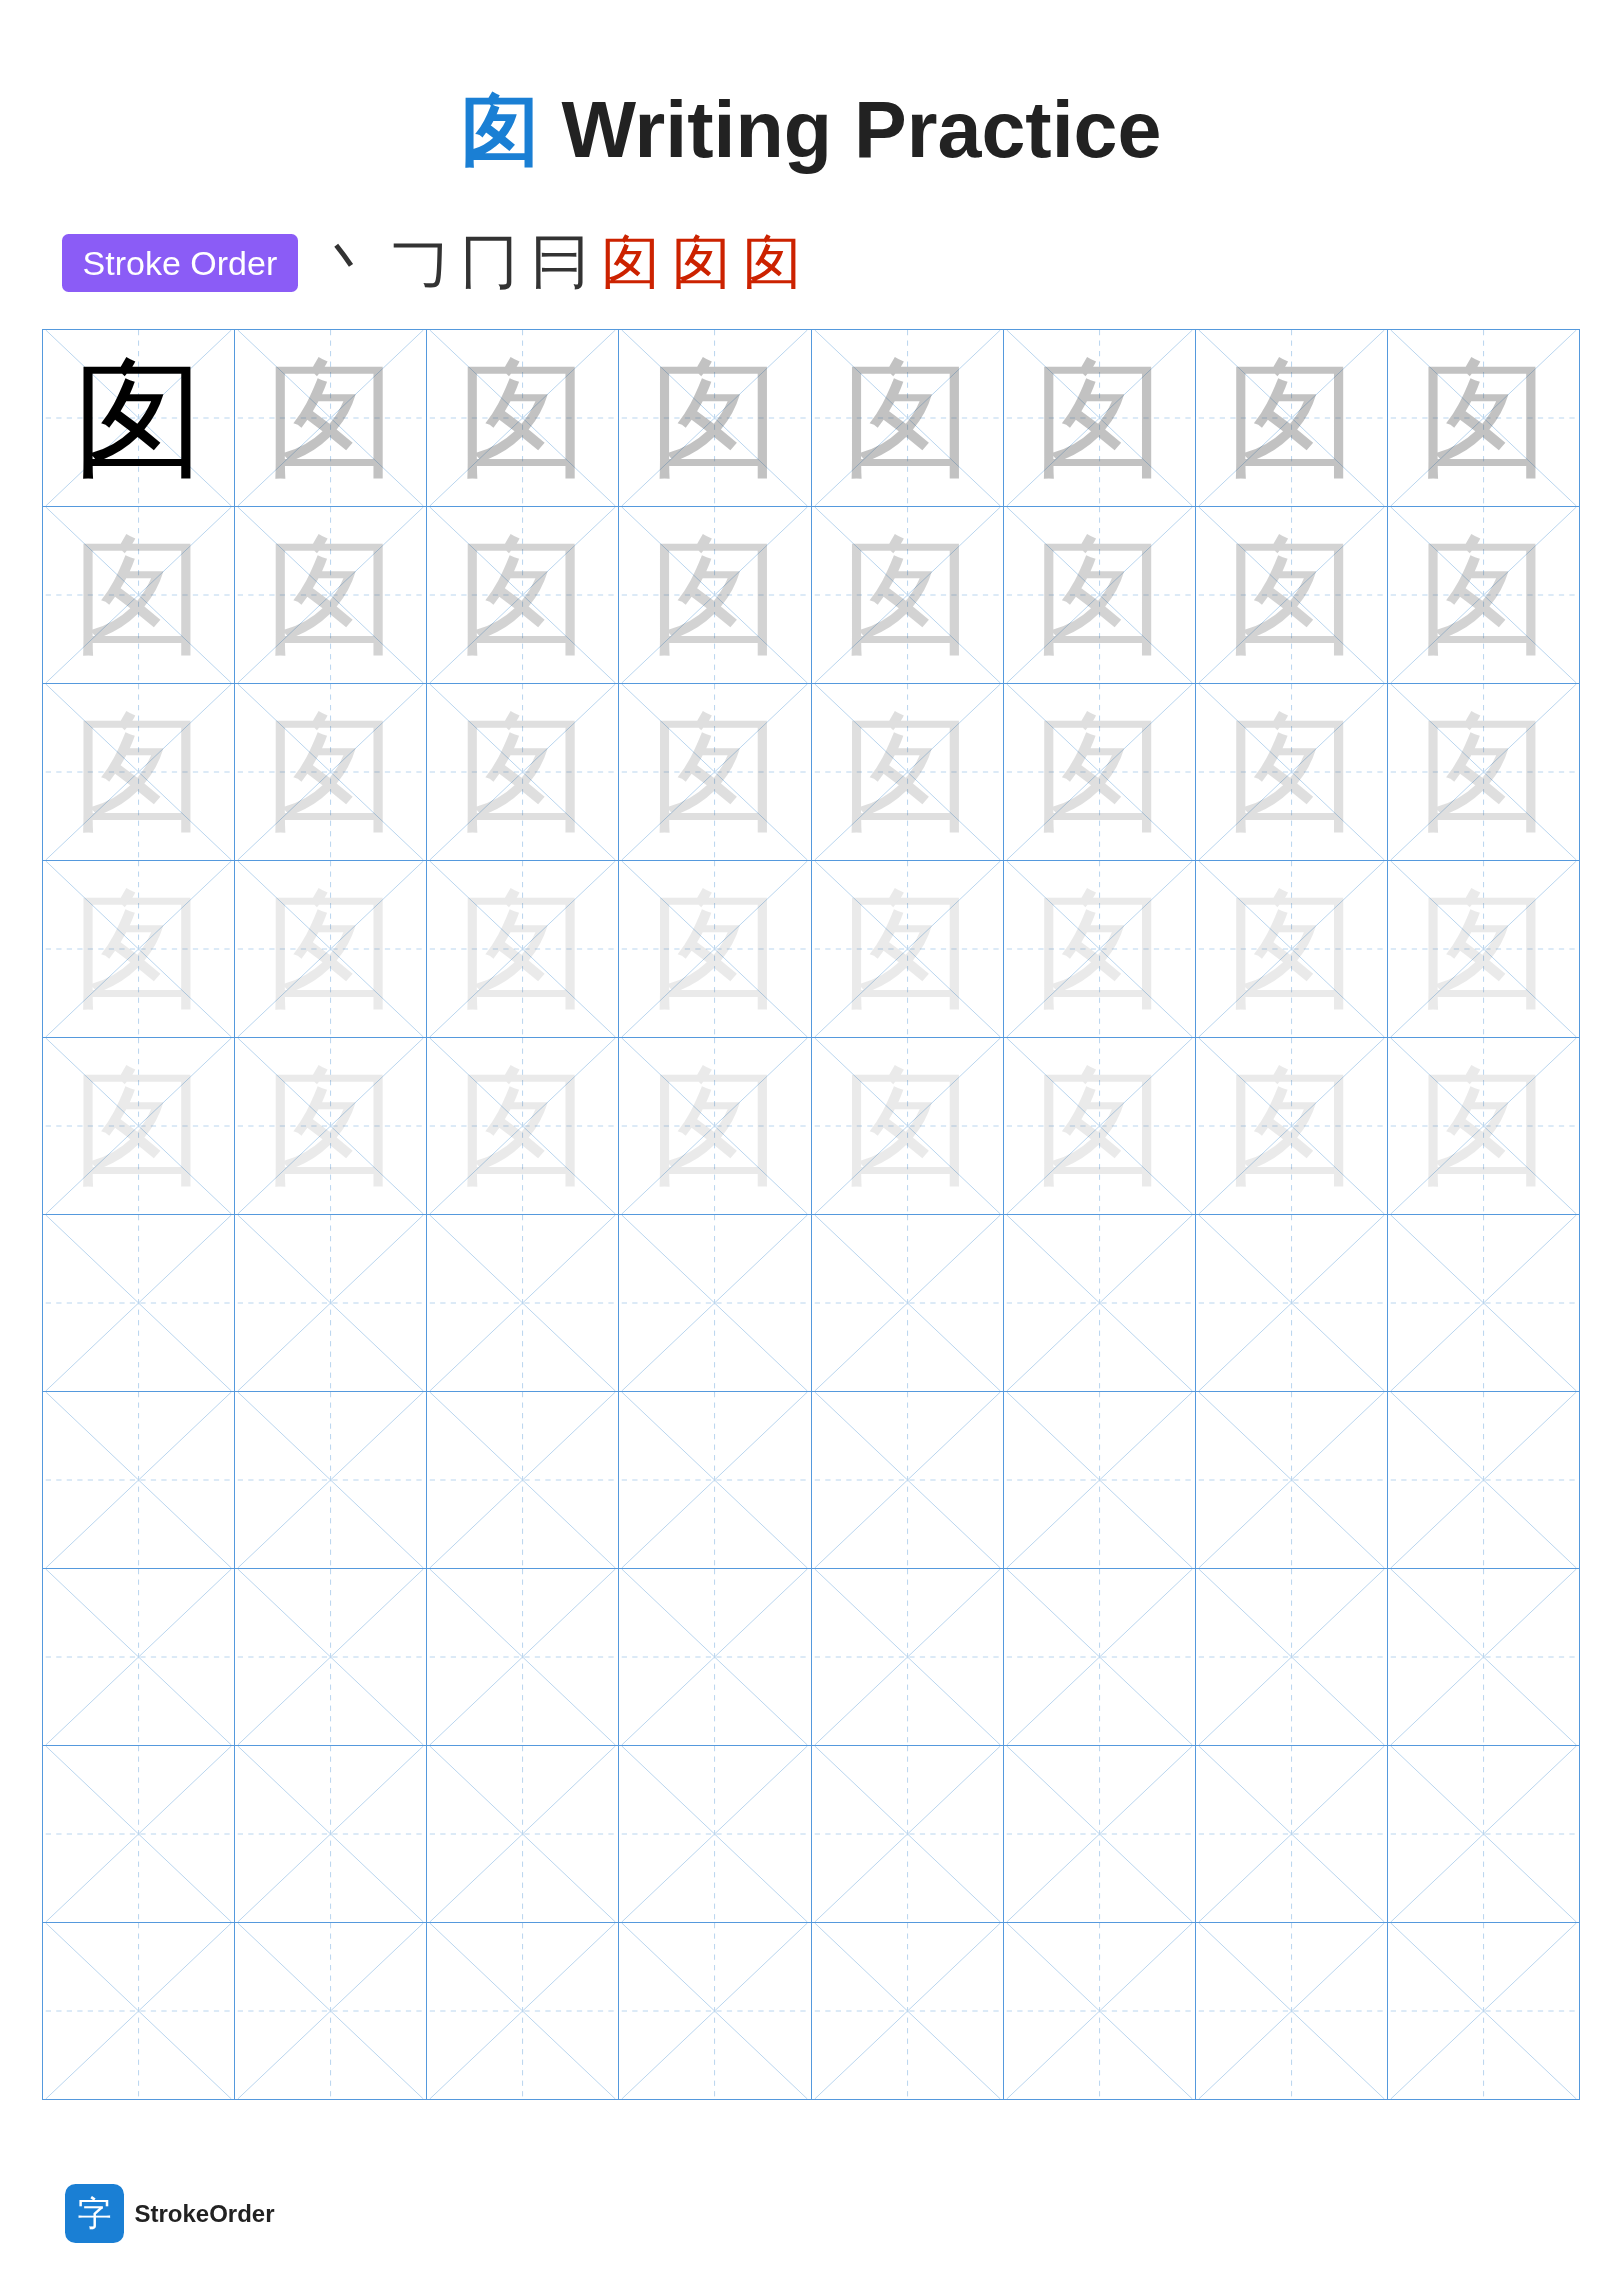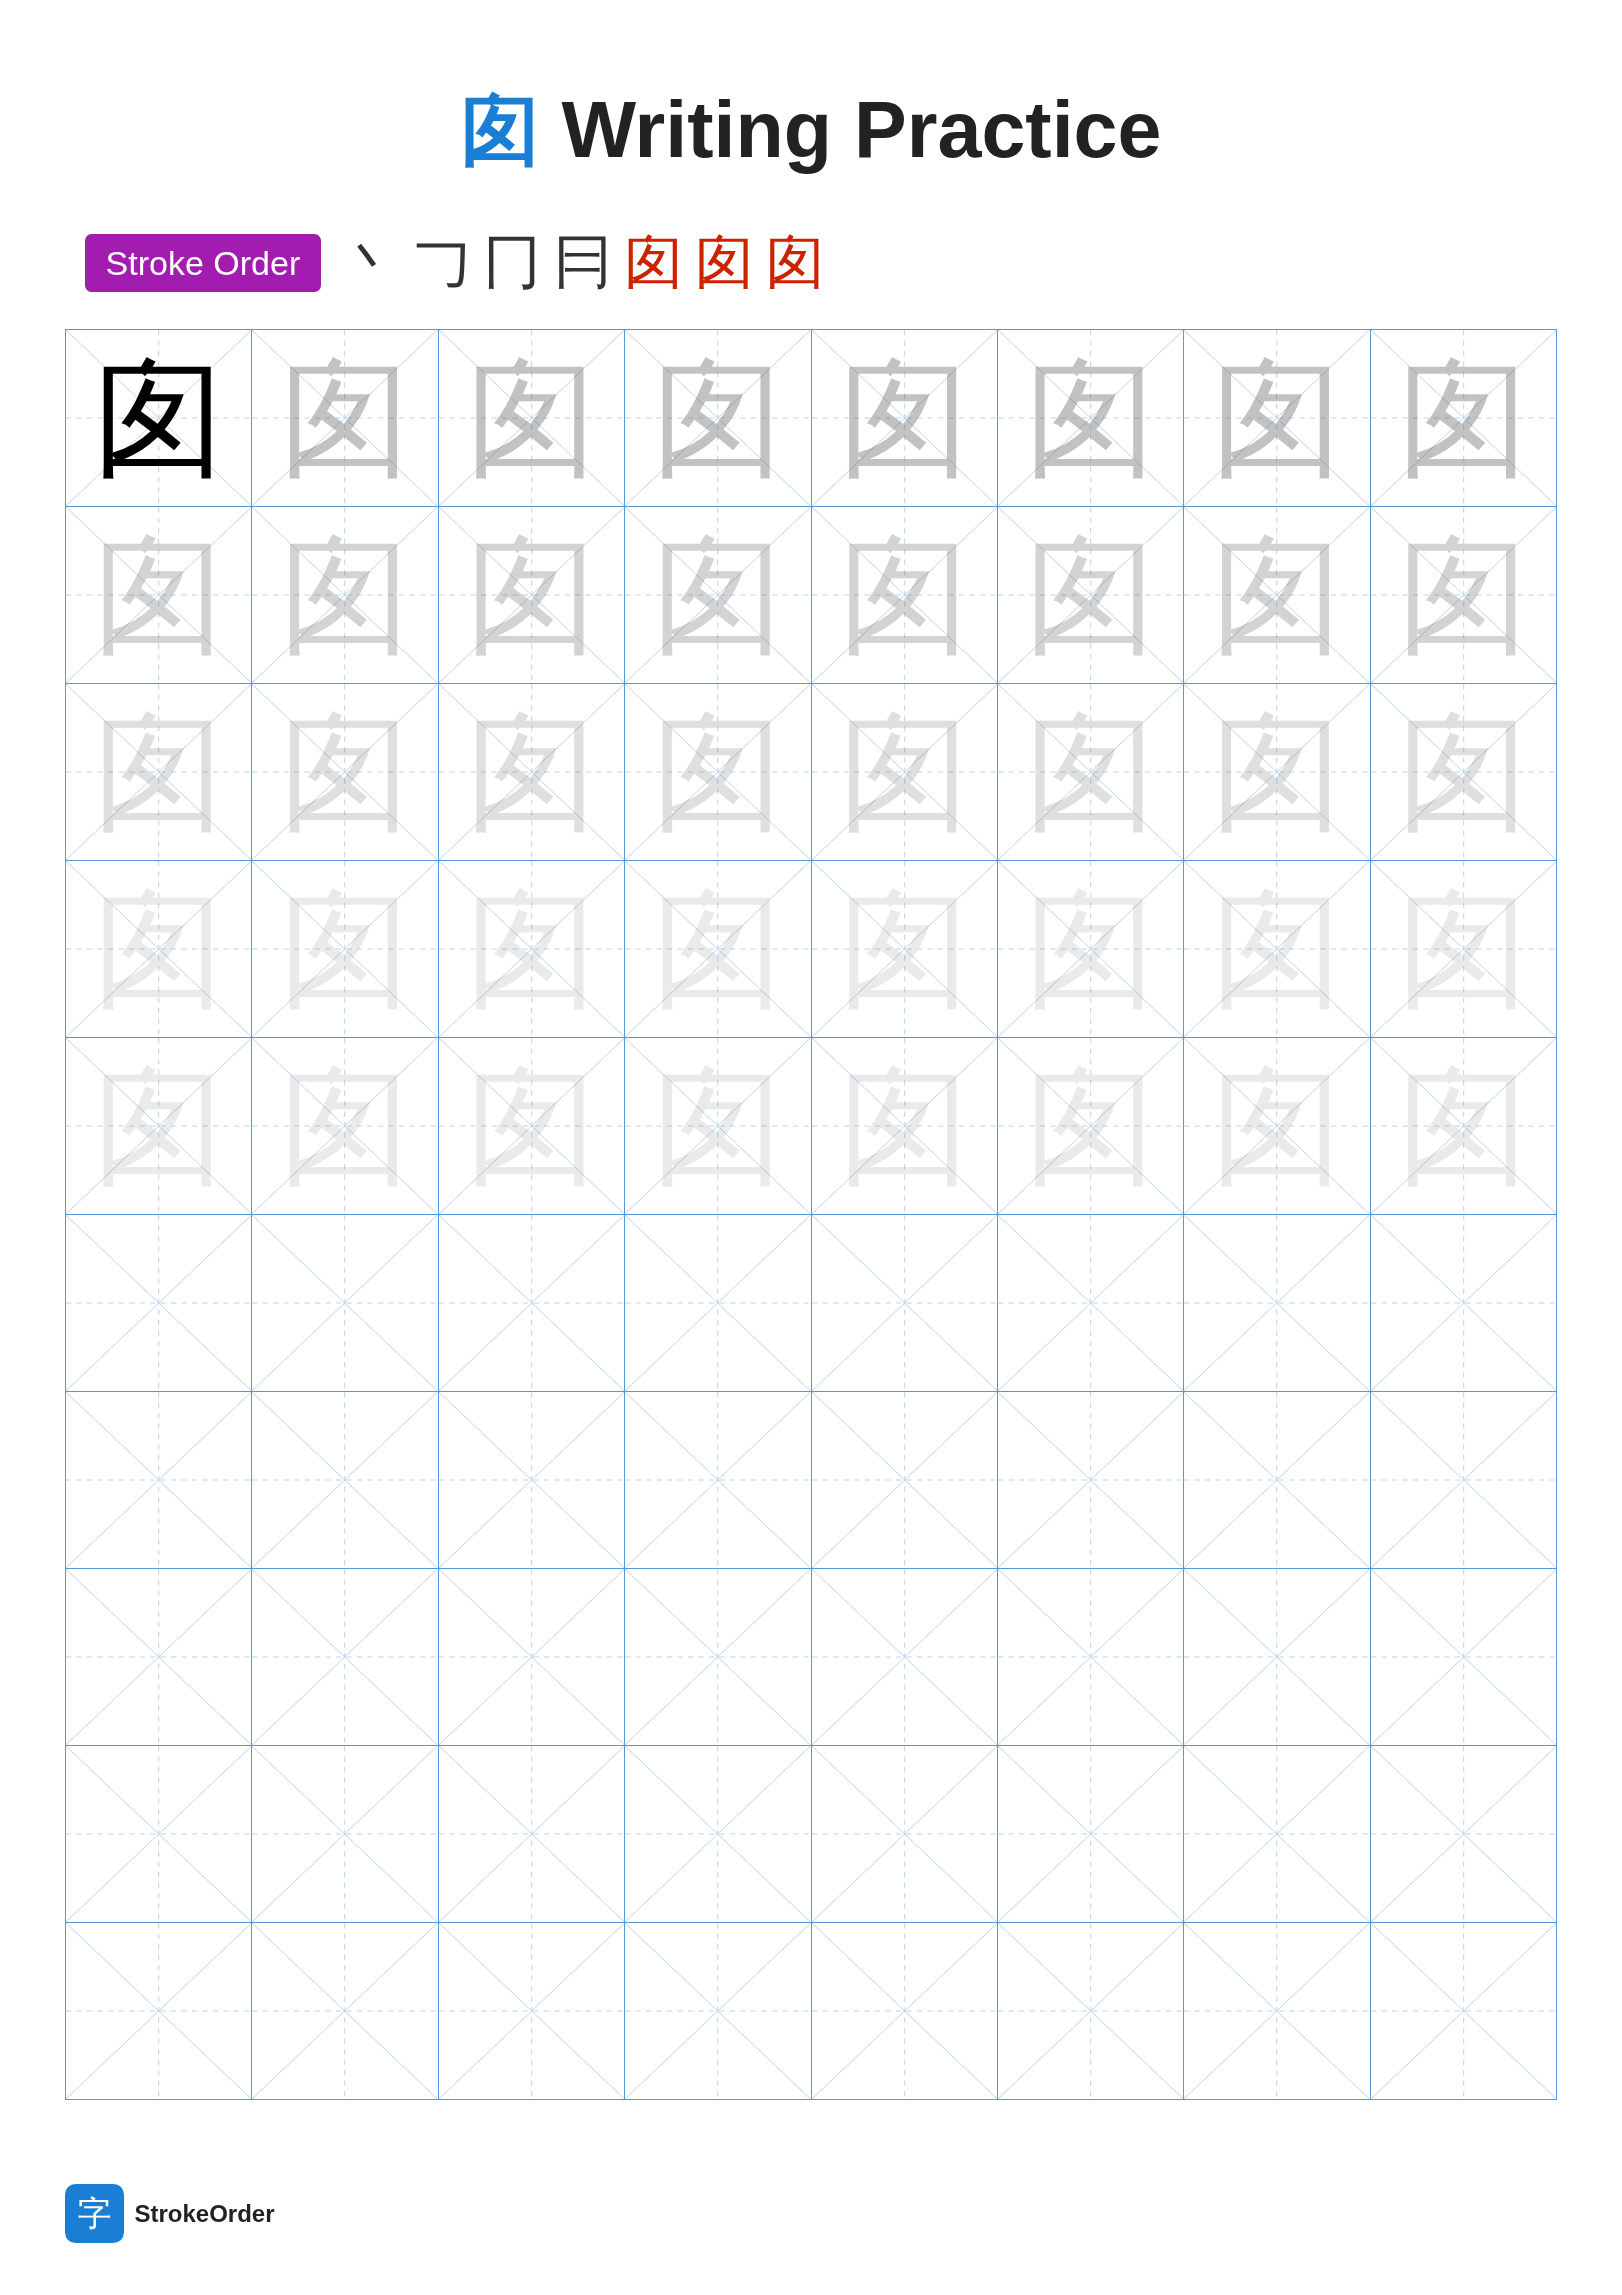--- a/index.html
+++ b/index.html
@@ -9,21 +9,21 @@
       font-family: serif;
       width: 1622px;
       min-height: 2295px;
       position: relative;
     }
 
     .page {
       width: 1622px;
       min-height: 2295px;
       background: #ffffff;
-      padding: 52px 65px;
+      padding: 52px 42px;
       position: relative;
     }
 
     .title {
       text-align: center;
       font-size: 79px;
       font-weight: bold;
       color: #1a7fd4;
       margin-bottom: 39px;
       margin-top: 26px;
@@ -40,21 +40,21 @@
 
     .stroke-order-row {
       display: flex;
       align-items: center;
       gap: 19.6px;
       margin-bottom: 26px;
       margin-left: 19.6px;
     }
 
     .stroke-order-badge {
-      background: #a21caf;
+      background: #8b5cf6;
       color: white;
       font-size: 34px;
       padding: 9.2px 21px;
       border-radius: 6.5px;
       font-family: sans-serif;
       white-space: nowrap;
     }
 
     .stroke-chars {
       font-size: 59px;

